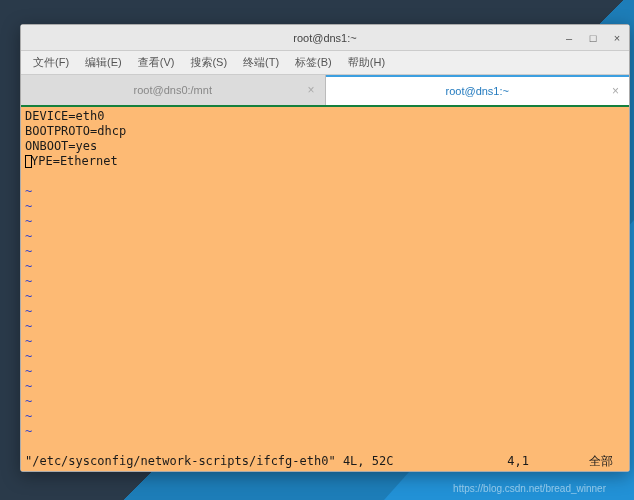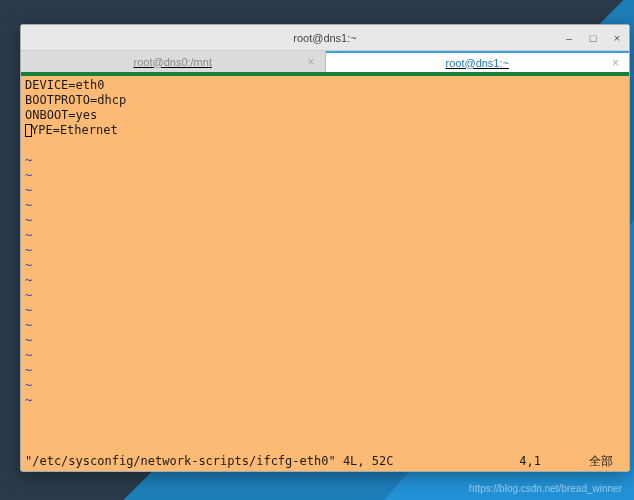--- a/index.html
+++ b/index.html
@@ -72,26 +72,25 @@
       gap: 4px;
       font-family: sans-serif;
       font-size: 11px;
       color: #555;
     }
     .menubar .menu-item {
       padding: 2px 6px;
       cursor: pointer;
     }
     .tabbar {
-      height: 25px;
-      display: flex;
-      border-bottom: 4px solid #15803d;
-      font-family: sans-serif;
-      font-size: 11px;
-      text-decoration: underline;
+      height: 32px;
+      display: flex;
+      border-bottom: 2px solid #15803d;
+      font-family: sans-serif;
+      font-size: 11px;
     }
     .tab {
       flex: 1;
       display: flex;
       align-items: center;
       justify-content: center;
       position: relative;
       cursor: pointer;
     }
     .tab.inactive {
@@ -137,26 +136,26 @@
       position: absolute;
       bottom: 2px;
       left: 4px;
       right: 4px;
       display: flex;
       font-size: 12px;
       color: #1a1a1a;
     }
     .statusline .sl-file { flex: 0 0 auto; }
     .statusline .sl-gap { flex: 1; }
-    .statusline .sl-pos { flex: 0 0 auto; margin-right: 48px; }
+    .statusline .sl-pos { flex: 0 0 auto; margin-right: 60px; }
     .statusline .sl-all { flex: 0 0 auto; margin-right: 12px; }
     .watermark {
       position: absolute;
       bottom: 6px;
-      right: 12px;
+      right: 28px;
       font-family: sans-serif;
       font-size: 10px;
       color: rgba(255,255,255,0.5);
       z-index: 2;
     }
   </style>
 </head>
 <body>
 
 <div class="bg-triangle"></div>
@@ -164,20 +163,29 @@
 <div class="window">
   <div class="titlebar">
     <span>root@dns1:~</span>
     <div class="title-controls">
       <span>–</span>
       <span>□</span>
       <span>×</span>
     </div>
   </div>
 
+  <div class="menubar">
+    <span class="menu-item">文件(F)</span>
+    <span class="menu-item">编辑(E)</span>
+    <span class="menu-item">查看(V)</span>
+    <span class="menu-item">搜索(S)</span>
+    <span class="menu-item">终端(T)</span>
+    <span class="menu-item">标签(B)</span>
+    <span class="menu-item">帮助(H)</span>
+  </div>
 
   <div class="tabbar">
     <div class="tab inactive">
       <span>root@dns0:/mnt</span>
       <span class="close-x">×</span>
     </div>
     <div class="tab active">
       <span>root@dns1:~</span>
       <span class="close-x">×</span>
     </div>

